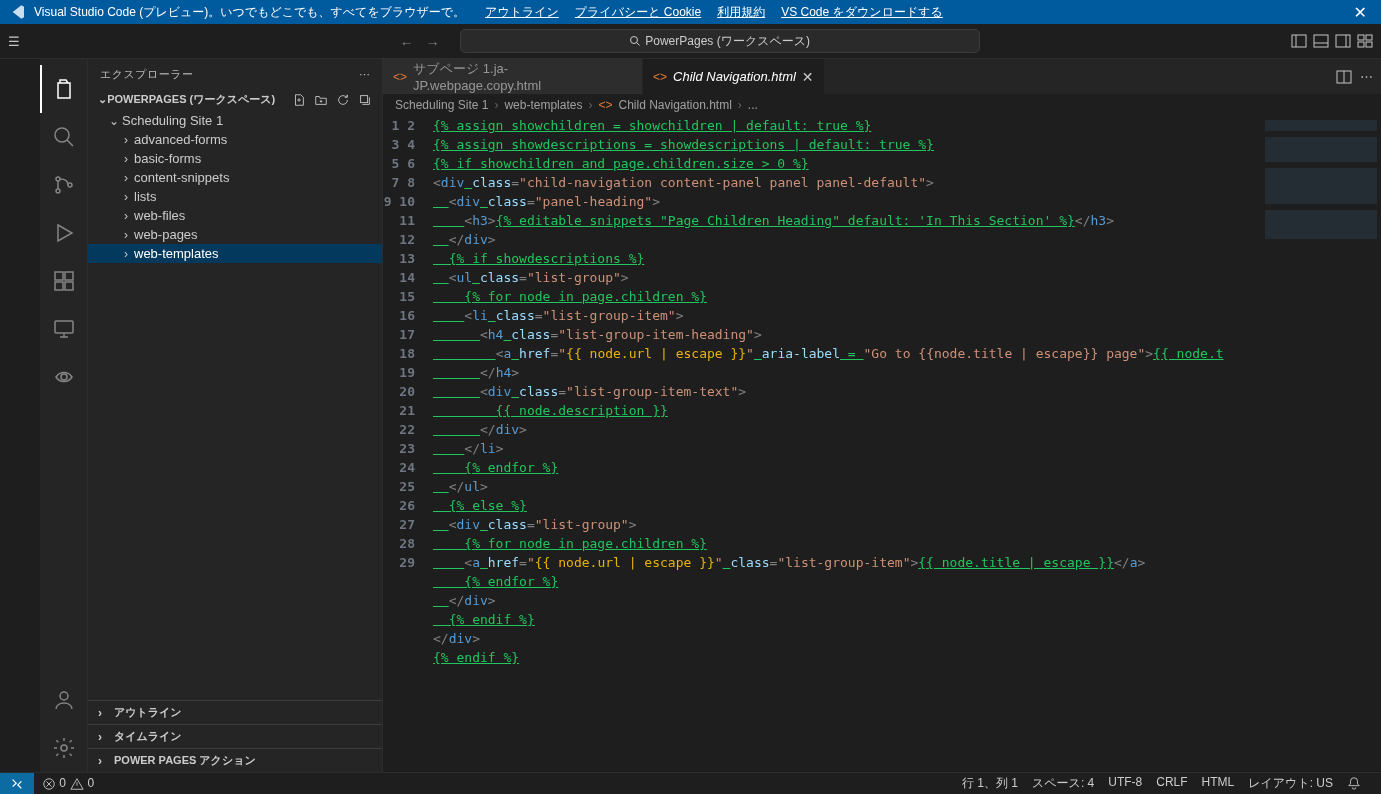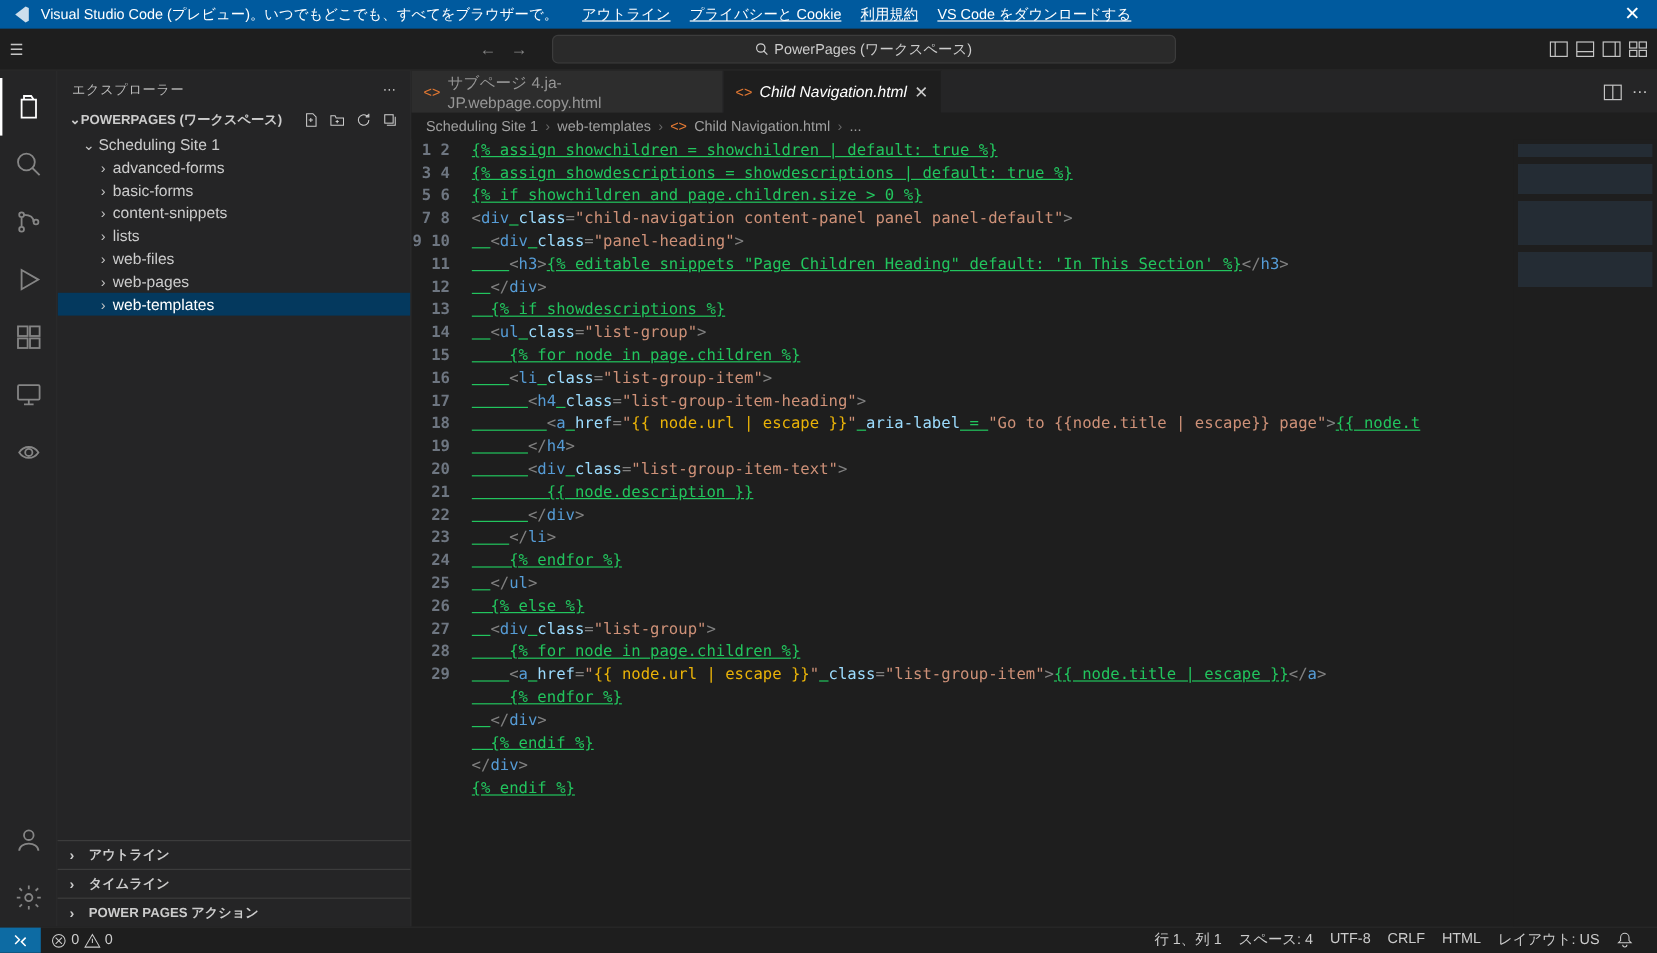--- a/index.html
+++ b/index.html
@@ -14,21 +14,21 @@
 
 .titlebar { background:#1e1e1e; height:35px; display:flex; align-items:center; padding:0 8px; border-bottom:1px solid #2d2d2d; }
 .tb-nav { display:flex; gap:12px; margin-left:380px; }
 .tb-nav span { color:#858585; cursor:pointer; font-size:14px; }
 .tb-search { flex:0 0 520px; margin-left:20px; background:#2a2a2a; border:1px solid #3c3c3c; border-radius:5px; height:24px; display:flex; align-items:center; justify-content:center; color:#ccc; font-size:12px; }
 .tb-search svg { margin-right:4px; }
 .tb-right { margin-left:auto; display:flex; gap:6px; }
 .tb-right span { color:#858585; cursor:pointer; display:flex; align-items:center; }
 
 
-.main { display:flex; height:calc(100vh - 59px - 22px); }
+.main { display:flex; height:calc(100vh - 59px - 22px);margin-left:40px; }
 
 
 .activitybar { width:48px; background:#252526; display:flex; flex-direction:column; align-items:center; padding-top:6px; border-right:1px solid #2d2d2d; }
 .activitybar .icon { width:48px; height:48px; display:flex; align-items:center; justify-content:center; color:#858585; cursor:pointer; position:relative; }
 .activitybar .icon.active { color:#fff; }
 .activitybar .icon.active::before { content:''; position:absolute; left:0; top:0; bottom:0; width:2px; background:#fff; }
 .activitybar .spacer { flex:1; }
 
 
 .sidebar { width:295px; background:#252526; color:#ccc; display:flex; flex-direction:column; border-right:1px solid #2d2d2d; }
@@ -273,21 +273,21 @@
     <div class="sb-collapsed">
         <span class="chev">›</span>
         <span>POWER PAGES アクション</span>
       </div>
   </div>
 
   <div class="editor-area">
     <div class="tabs">
       <div class="tab">
         <span class="tab-icon">&lt;&gt;</span>
-        <span>サブページ 4.ja-JP.webpage.copy.html</span>
+        <span>サブページ 1.ja-JP.webpage.copy.html</span>
         <span class="close">✕</span>
       </div>
       <div class="tab active">
         <span class="tab-icon">&lt;&gt;</span>
         <span style="font-style:italic">Child Navigation.html</span>
         <span class="close">✕</span>
       </div>
       <div class="tabs-right">
         <span><svg width="16" height="16" viewBox="0 0 16 16" fill="none" stroke="#c5c5c5">
               <rect x="1" y="2" width="14" height="12"></rect>

